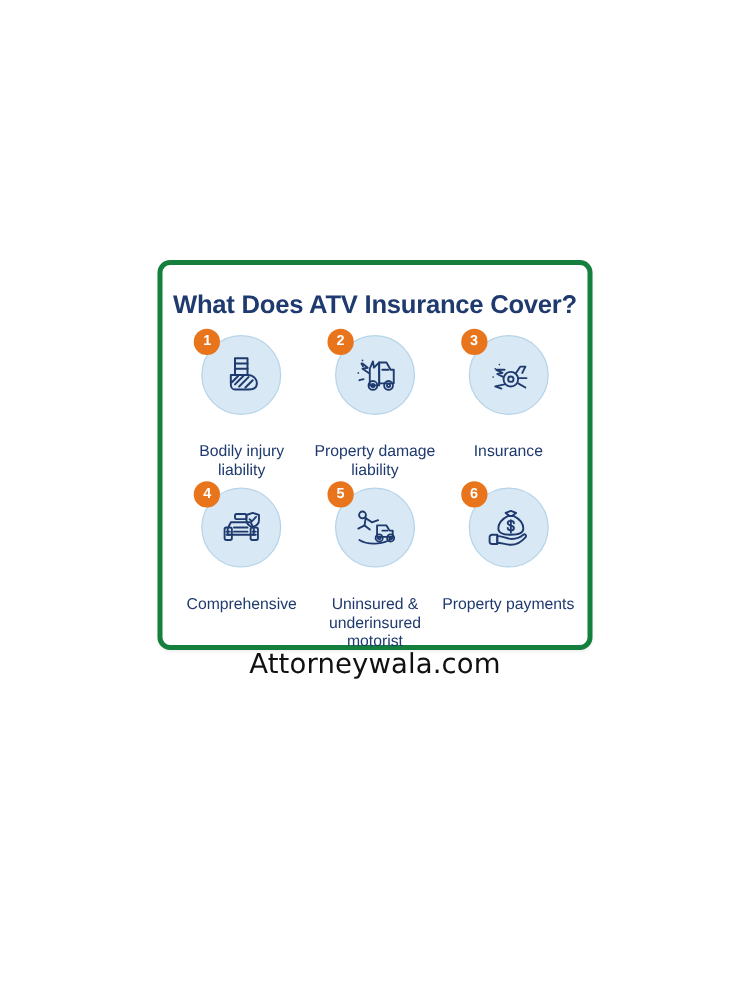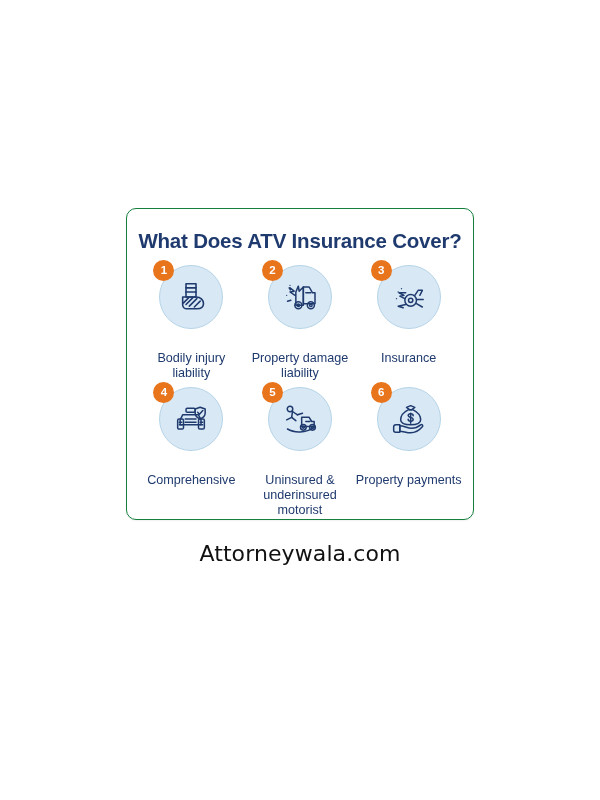--- a/index.html
+++ b/index.html
@@ -16,21 +16,21 @@
   }
 
   
   #infographic-card {
     position: absolute;
     left: 126px;
     top: 208px;
     width: 348px;
     height: 312px;
     background: #ffffff;
-    border: 1px solid #15803d;
+    border: 4px solid #15803d;
     border-radius: 10px;
     box-sizing: border-box;
     box-shadow: 0 1px 2px rgba(0,0,0,0.06);
   }
 
   #card-title {
     text-align: center;
     color: #1f3a6e;
     font-weight: bold;
     font-size: 20.5px;
@@ -108,21 +108,21 @@
     font-size: 12.6px;
     line-height: 15px;
     font-family: "Liberation Sans", sans-serif;
     max-width: 108px;
   }
 
   
   #watermark {
     position: absolute;
     left: 0;
-    top: 541px;
+    top: 519px;
     width: 600px;
     text-align: center;
     font-family: "DejaVu Sans", sans-serif;
     font-size: 22px;
     color: #111111;
     letter-spacing: 0.1px;
   }
 </style>
 </head>
 <body>

